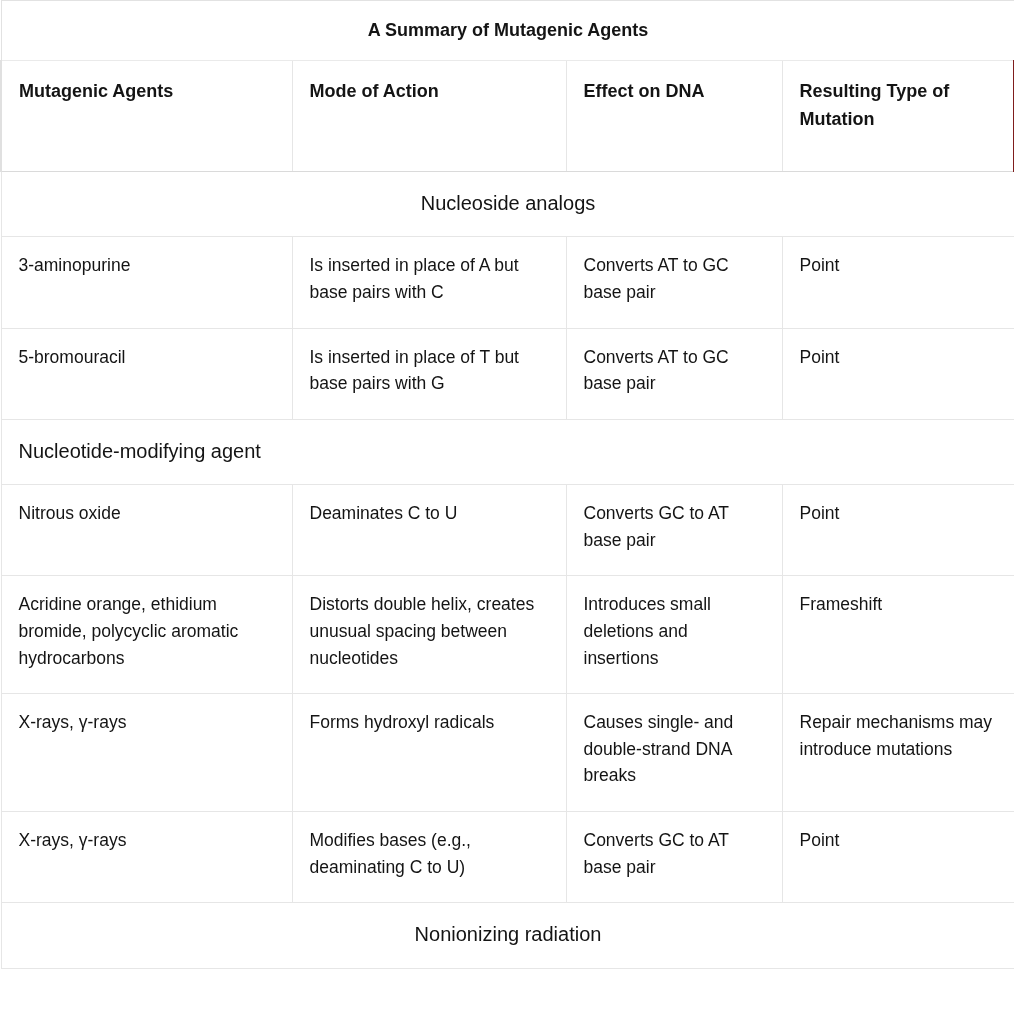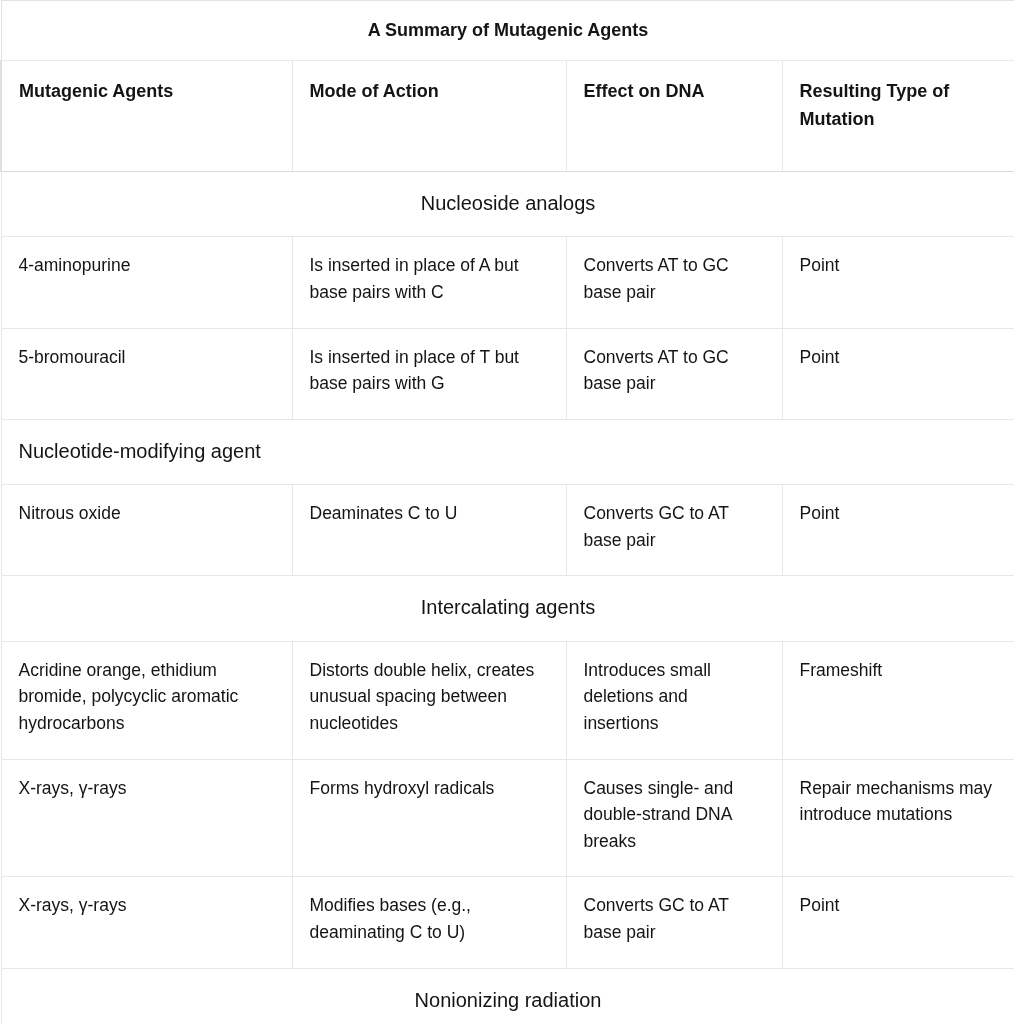--- a/index.html
+++ b/index.html
@@ -59,21 +59,21 @@
     font-size: 18px;
     padding-top: 17px;
     padding-bottom: 38px;
     border-left-color: #e2e2e2;
     border-bottom-color: #dadada;
   }
   tr.header-row th:first-child {
     border-left: 2px solid #e0e0e0;
   }
   tr.header-row th:last-child {
-    border-right: 1px solid #7f1d1d;
+    border-right: 5px solid #7f1d1d;
   }
 
   
   tr.section-row td {
     font-size: 20px;
     font-weight: normal;
     padding-top: 16px;
     padding-bottom: 18px;
     border-left: 1px solid #e6e6e6;
     border-right: 1px solid #e6e6e6;
@@ -114,21 +114,21 @@
         <th>Mutagenic Agents</th>
         <th>Mode of Action</th>
         <th>Effect on DNA</th>
         <th>Resulting Type of Mutation</th>
       </tr>
     <tr class="section-row">
           <td colspan="4" class="center">Nucleoside analogs</td>
         </tr>
         <tr class="data-row">
           <td>
-            <span class="cell-text">4-aminopurine</span>
+            <span class="cell-text">3-aminopurine</span>
           </td>
           <td>
             <span class="cell-text">Is inserted in place of A but base pairs with C</span>
           </td>
           <td>
             <span class="cell-text">Converts AT to GC base pair</span>
           </td>
           <td>
             <span class="cell-text">Point</span>
           </td>
@@ -156,23 +156,20 @@
           </td>
           <td>
             <span class="cell-text">Deaminates C to U</span>
           </td>
           <td>
             <span class="cell-text">Converts GC to AT base pair</span>
           </td>
           <td>
             <span class="cell-text">Point</span>
           </td>
-        </tr>
-        <tr class="section-row">
-          <td colspan="4" class="center">Intercalating agents</td>
         </tr>
         <tr class="data-row">
           <td>
             <span class="cell-text">Acridine orange, ethidium bromide, polycyclic aromatic hydrocarbons</span>
           </td>
           <td>
             <span class="cell-text">Distorts double helix, creates unusual spacing between nucleotides</span>
           </td>
           <td>
             <span class="cell-text">Introduces small deletions and insertions</span>

